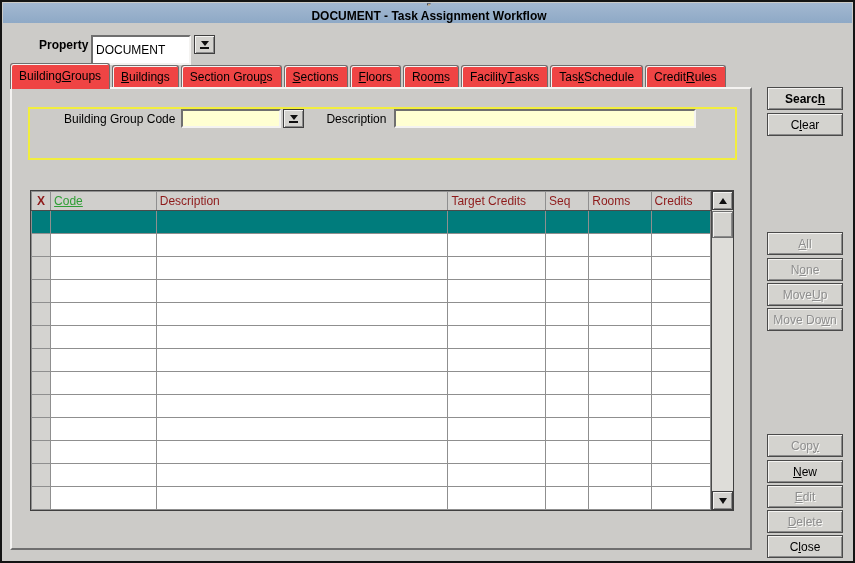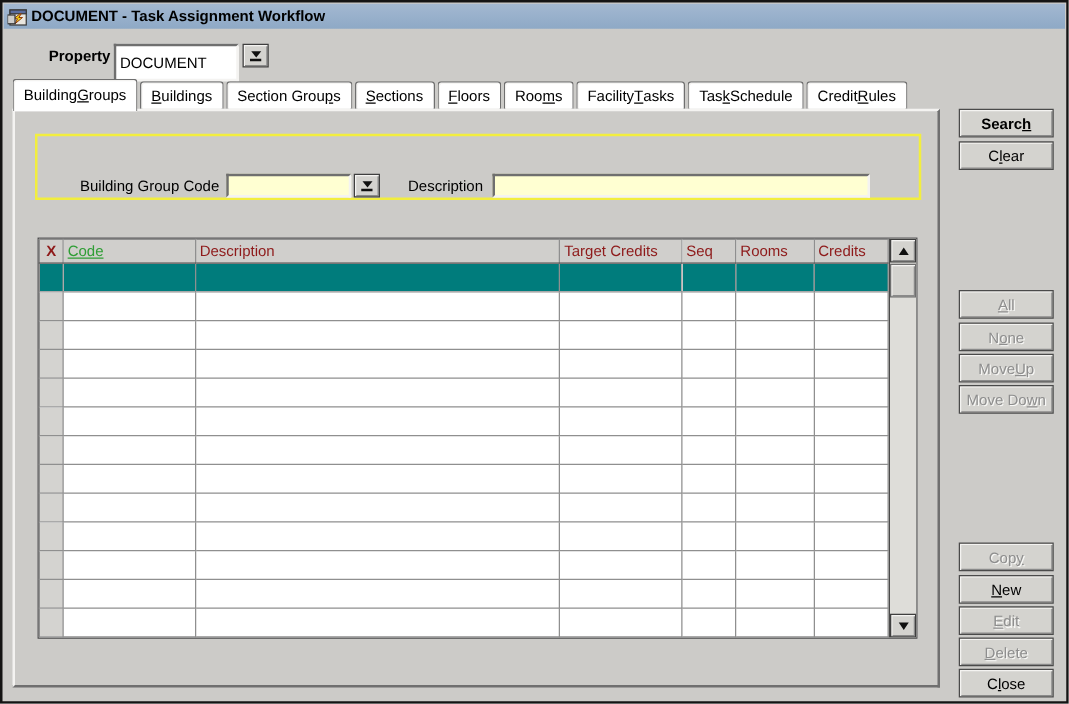--- a/index.html
+++ b/index.html
@@ -7,21 +7,21 @@
   .window{
     position:relative;width:855px;height:563px;
     border:2px solid #141414;background:#cccbc8;
     font-family:"Liberation Sans",sans-serif;font-size:12px;color:#000;
     overflow:hidden;
   }
   
   .titlebar{
     position:absolute;left:1px;top:1px;right:1px;height:20px;
     background:linear-gradient(#a3b8d1,#8ea9c6);
-    display:flex;align-items:center;padding-left:3px;gap:3px;
+    display:flex;align-items:center;padding-left:3px;gap:3px;flex-direction:column;
   }
   .titlebar .title{font-weight:bold;font-size:12px;color:#000;}
   .app-icon{width:16px;height:15px;display:block;}
   
   .prop-label{position:absolute;left:37px;top:36px;font-weight:bold;}
   .prop-input{
     position:absolute;left:89px;top:33px;width:100px;height:30px;
     background:#fff;border:2px solid;border-color:#6f6f6f #f4f3f1 #f4f3f1 #6f6f6f;
     font:12px "Liberation Sans",sans-serif;padding:0 3px;color:#000;
   }
@@ -35,40 +35,40 @@
   .prop-lov{position:absolute;left:192px;top:33px;}
   .lov-tri{width:0;height:0;border-left:4px solid transparent;border-right:4px solid transparent;border-top:5px solid #101010;}
   .lov-bar{width:9px;height:2px;background:#101010;margin-top:1px;}
   
   .tab-bar{
     position:absolute;left:8px;top:59px;height:26px;
     display:flex;align-items:flex-end;z-index:5;
   }
   .tab{
     height:22px;padding:0 8px;margin-right:2px;
-    background:#ffffff;
+    background:#ef4444;
     border:1px solid #6f6f6f;border-bottom:none;
     border-top-left-radius:3px;border-top-right-radius:3px;
     box-shadow:inset 1px 1px 0 #f4f3f1;
     display:flex;align-items:center;white-space:nowrap;cursor:default;
   }
   .tab.active{height:26px;margin-bottom:-2px;padding-bottom:2px;z-index:6;}
   .mn{text-decoration:underline;}
   
   .main-panel{
     position:absolute;left:8px;top:85px;width:742px;height:463px;
     background:#cccbc8;
     border:2px solid;border-color:#f4f3f1 #6f6f6f #6f6f6f #f4f3f1;
     z-index:1;
   }
   
   .query-box{
     position:absolute;left:16px;top:18px;width:709px;height:53px;
     border:2px solid #f2ee3e;
-    display:flex;align-items:flex-end;padding-left:34px;
+    display:flex;align-items:flex-start;padding-left:34px;
   }
   .query-box .fld{display:flex;align-items:center;}
   .q-input{
     height:19px;background:#ffffd2;
     border:2px solid;border-color:#6f6f6f #f4f3f1 #f4f3f1 #6f6f6f;
     font:12px "Liberation Sans",sans-serif;padding:0 3px;color:#000;
   }
   .code-input{width:100px;margin-left:6px;}
   .desc-input{width:302px;margin-left:8px;}
   .desc-label{margin-left:22px;}

